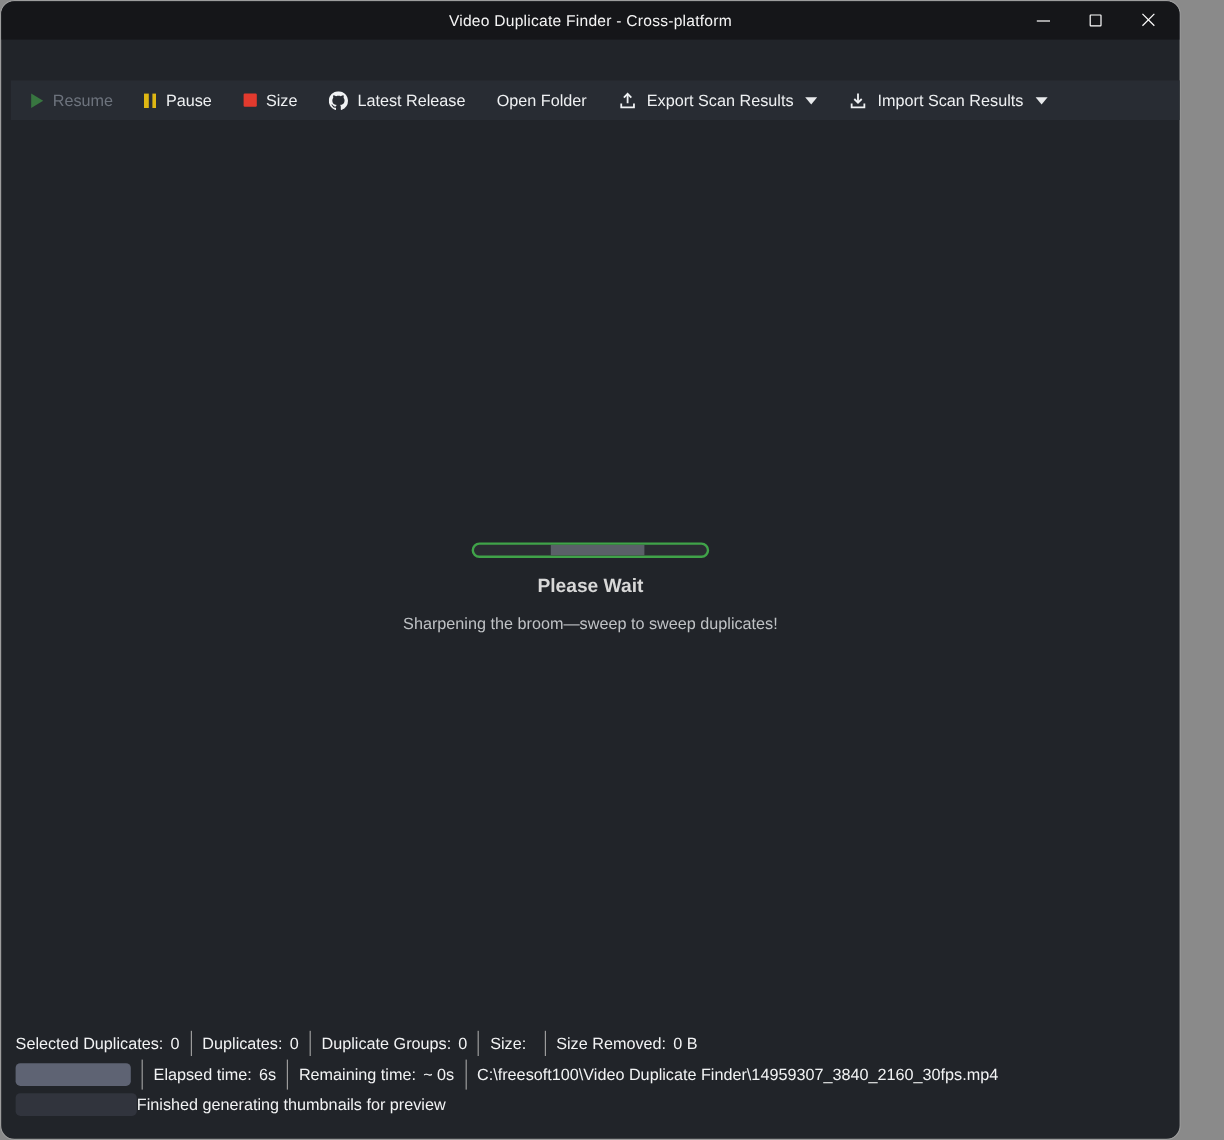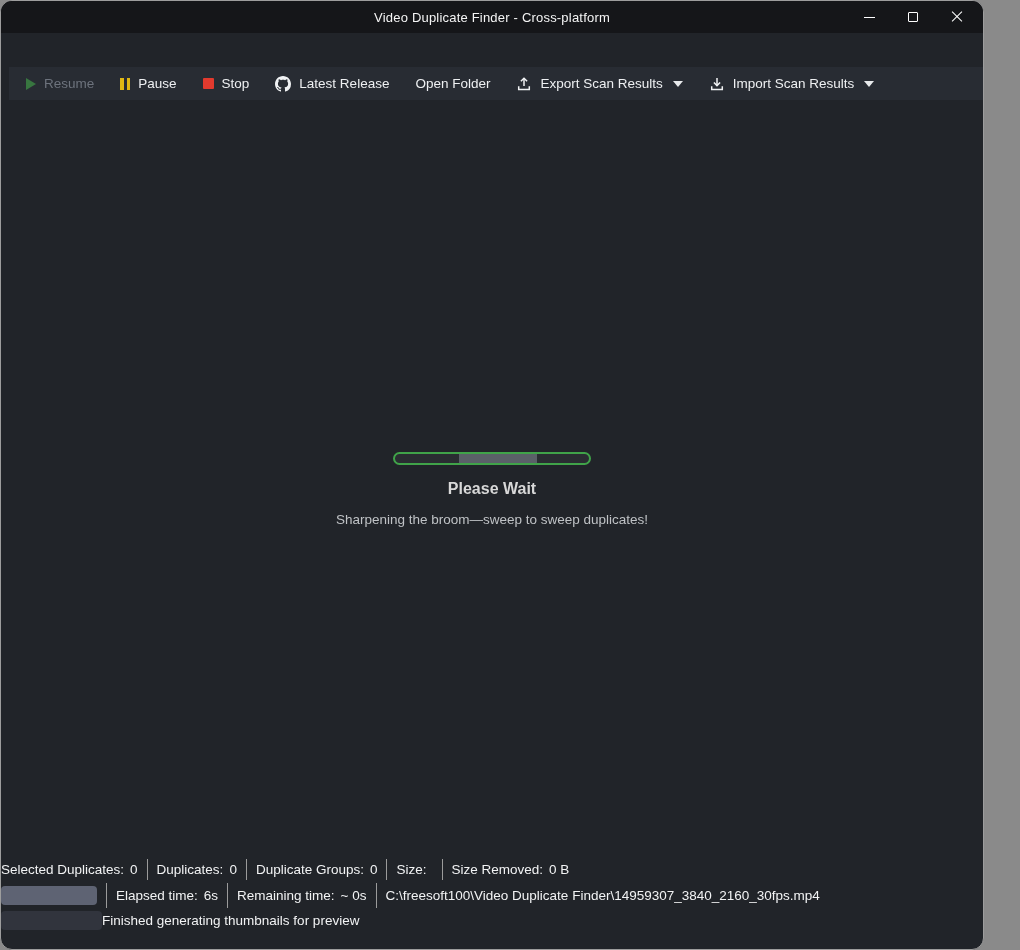--- a/index.html
+++ b/index.html
@@ -54,21 +54,21 @@
   .center-panel { position:absolute; left:0; top:451px; width:100%; display:flex; flex-direction:column; align-items:center; }
   .progressbar {
     width:198px; height:13px; border:2px solid #40a349; border-radius:8px;
     background:#2a2d32; overflow:hidden; position:relative;
   }
   .progressbar .chunk { position:absolute; left:33%; top:0; bottom:0; width:40%; background:#5a6068; }
   .please-wait { margin-top:15px; font-size:16px; font-weight:bold; color:#d8d8d8; }
   .wait-subtitle { margin-top:14px; font-size:13.5px; color:#bfc2c5; }
   
   .statusbar { position:absolute; left:0; bottom:0; width:100%; }
-  .stat-row { display:flex; align-items:center; color:#f2f3f4; font-size:13.5px; }
+  .stat-row { display:flex; align-items:center; padding-left:12px; color:#f2f3f4; font-size:13.5px; }
   .row1 { position:absolute; left:0; bottom:68px; right:0; height:24px; }
   .row2 { position:absolute; left:0; bottom:42px; right:8px; height:24px; }
   .row3 { position:absolute; left:0; bottom:17px; right:0; height:24px; }
   .divider { width:1px; height:21px; background:#9b9b9b; margin:0 9px; flex:0 0 auto; }
   .divider.tall { height:25px; }
   .stat-item { display:flex; gap:6px; white-space:nowrap; }
   .mini-bar { width:96px; height:19px; border-radius:4px; flex:0 0 auto; }
   .mini-bar.filled { background:#5e6373; }
   .mini-bar.empty { background:#31343d; width:101px; }
   .row3 .msg { }
@@ -102,21 +102,21 @@
     </div>
     <div class="tb-btn">
       <span class="icon-pause">
           <i></i>
           <i></i>
         </span>
       <span>Pause</span>
     </div>
     <div class="tb-btn">
       <span class="icon-stop"></span>
-      <span>Stop</span>
+      <span>Size</span>
     </div>
     <div class="tb-btn">
       <svg class="tb-svg" viewBox="0 0 16 16" width="16" height="16" fill="#f0f2f4">
           <path d="M8 0C3.58 0 0 3.58 0 8c0 3.54 2.29 6.53 5.47 7.59.4.07.55-.17.55-.38 0-.19-.01-.82-.01-1.49-2.01.37-2.53-.49-2.69-.94-.09-.23-.48-.94-.82-1.13-.28-.15-.68-.52-.01-.53.63-.01 1.08.58 1.23.82.72 1.21 1.87.87 2.33.66.07-.52.28-.87.51-1.07-1.78-.2-3.64-.89-3.64-3.95 0-.87.31-1.59.82-2.15-.08-.2-.36-1.02.08-2.12 0 0 .67-.21 2.2.82.64-.18 1.32-.27 2-.27s1.36.09 2 .27c1.53-1.04 2.2-.82 2.2-.82.44 1.1.16 1.92.08 2.12.51.56.82 1.27.82 2.15 0 3.07-1.87 3.75-3.65 3.95.29.25.54.73.54 1.48 0 1.07-.01 1.93-.01 2.2 0 .21.15.46.55.38A8.01 8.01 0 0 0 16 8c0-4.42-3.58-8-8-8z"></path>
         </svg>
       <span>Latest Release</span>
     </div>
     <div class="tb-btn">
       <span>Open Folder</span>
     </div>

